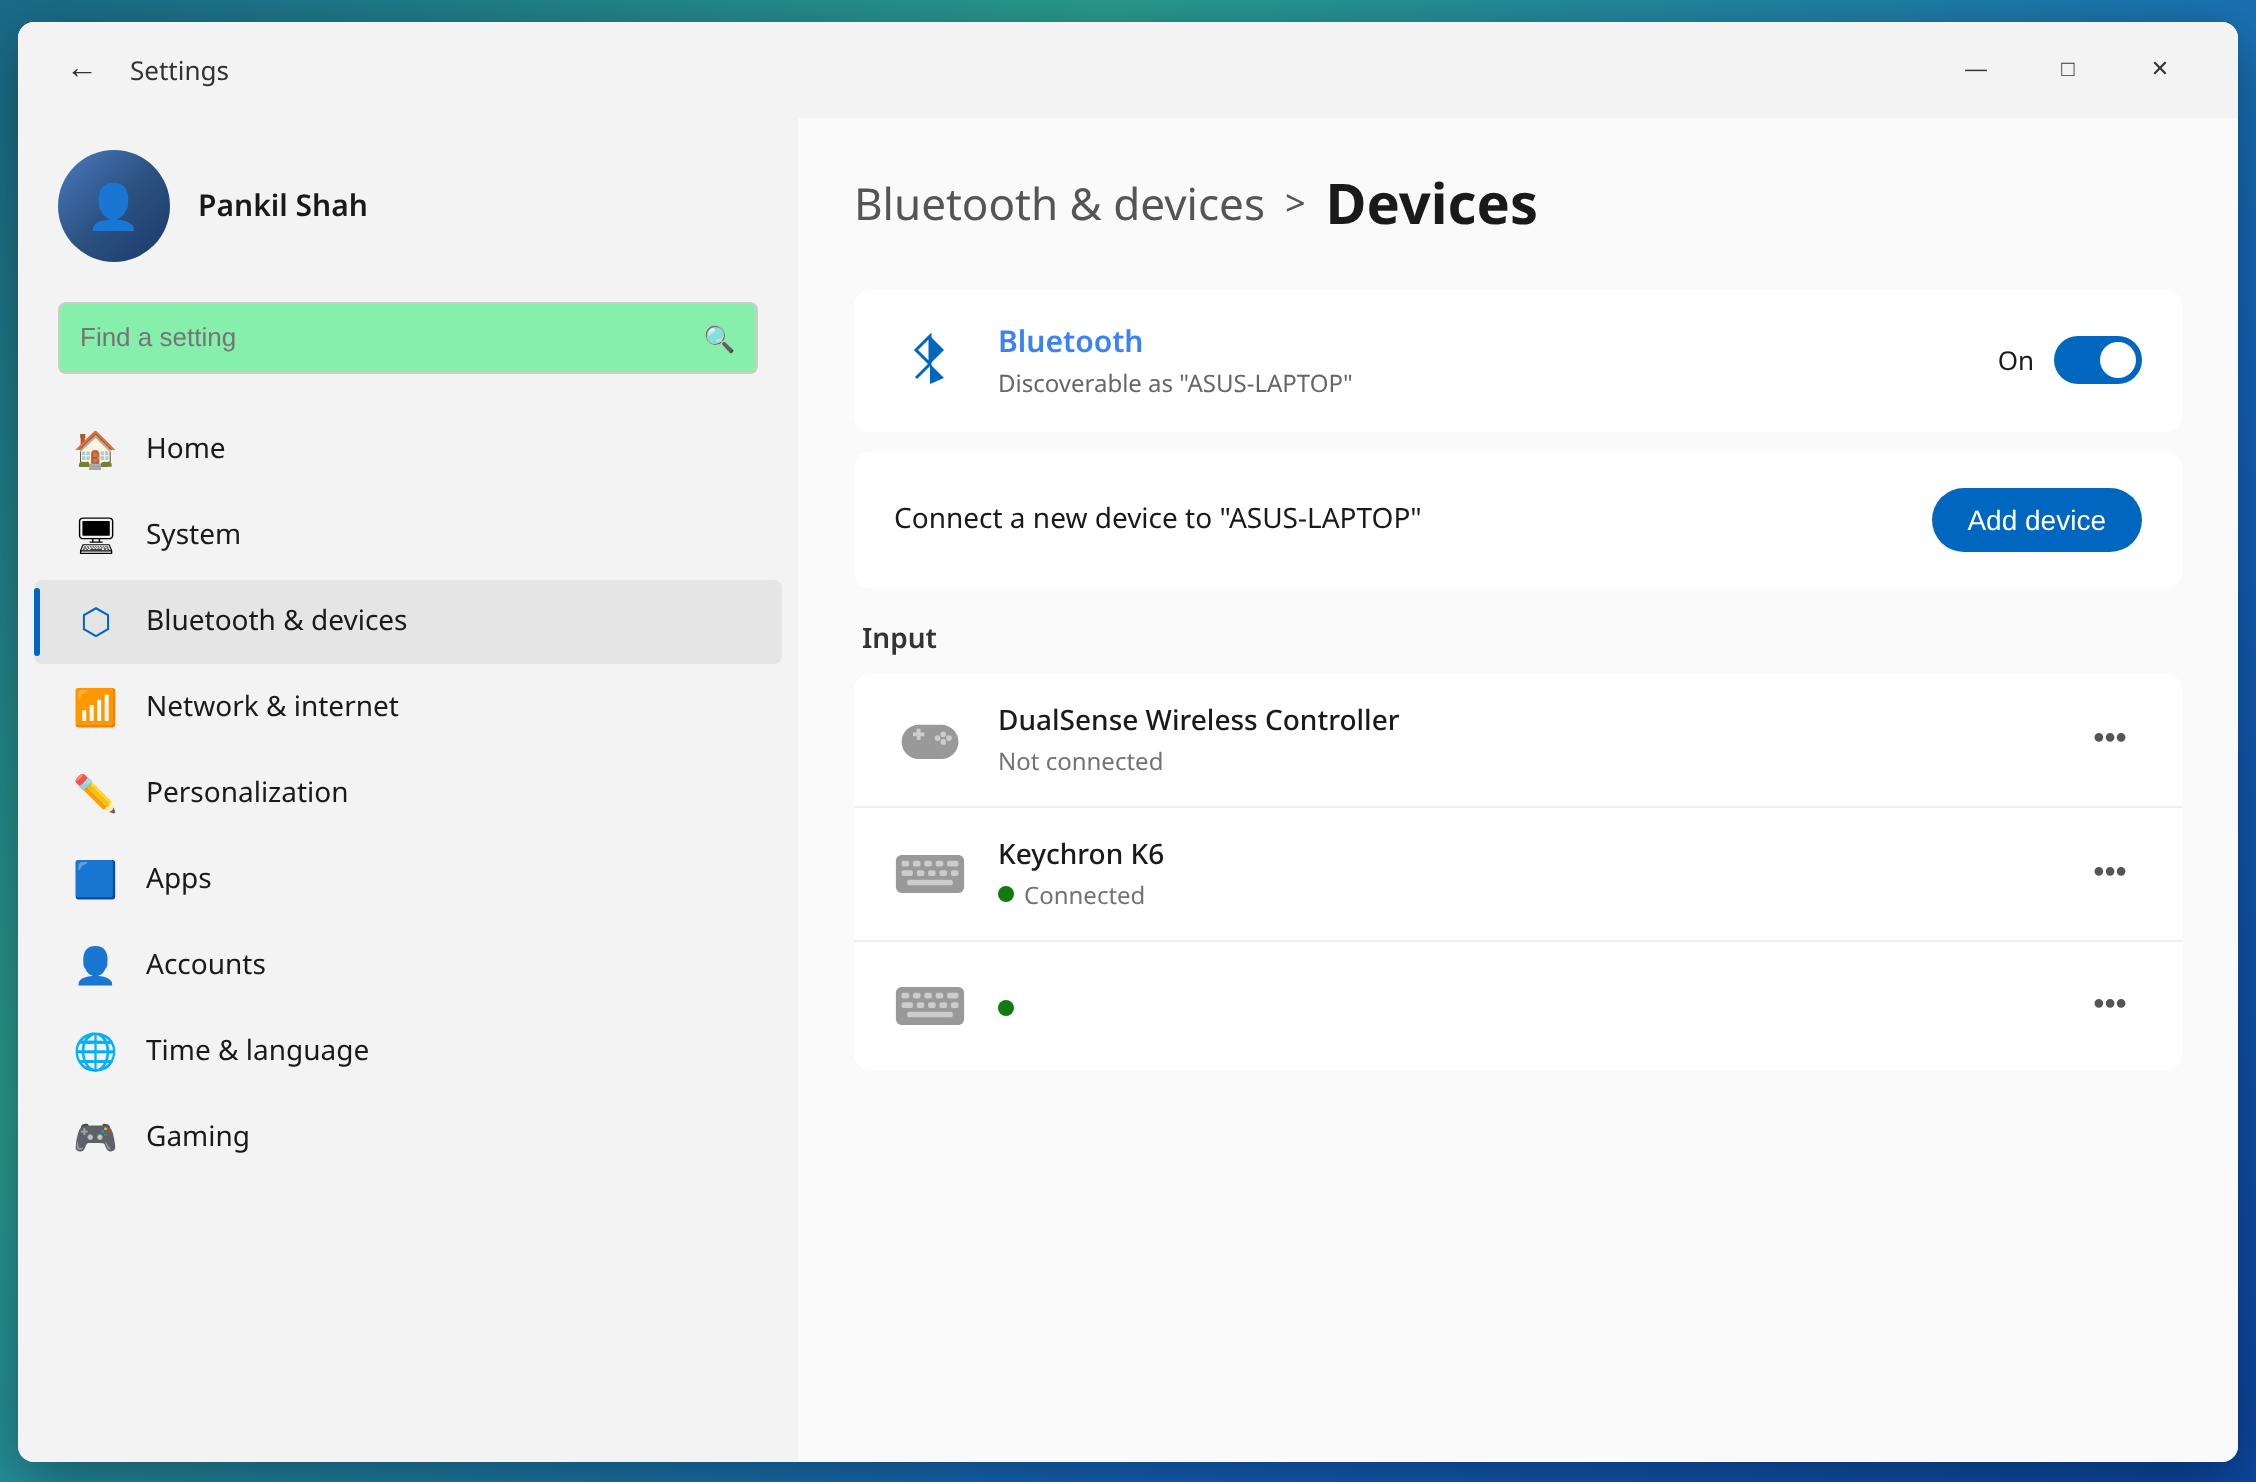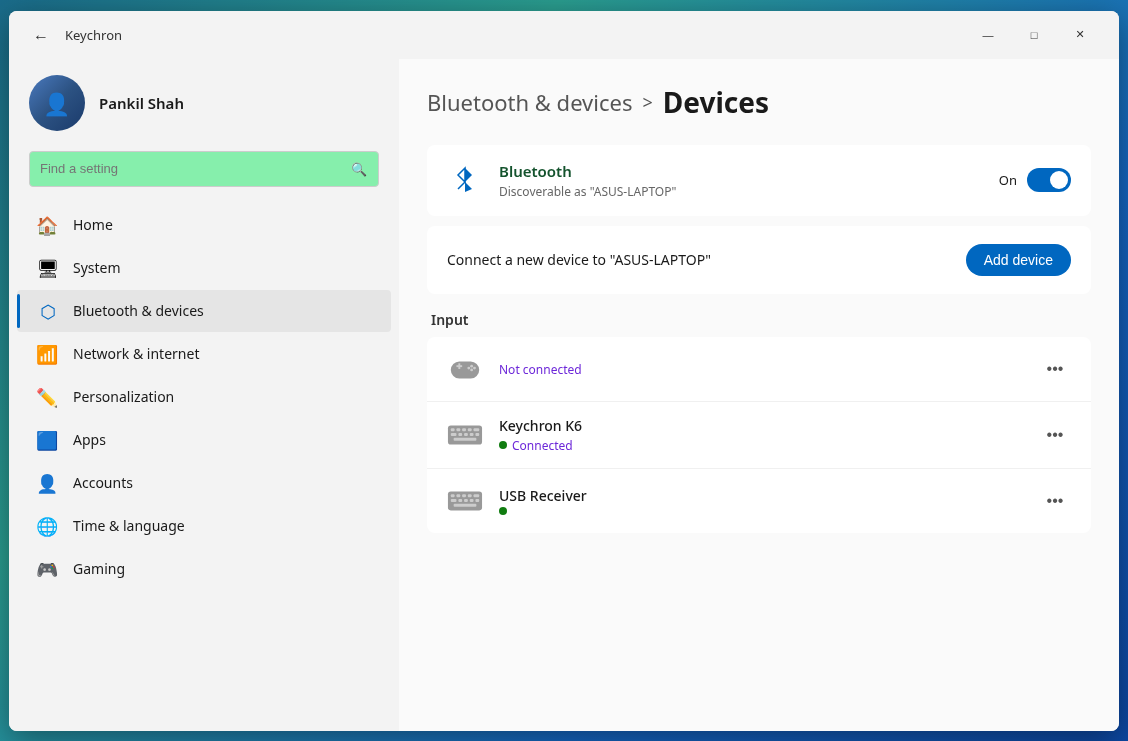--- a/index.html
+++ b/index.html
@@ -217,21 +217,21 @@
       align-items: center;
       justify-content: center;
       font-size: 22px;
       color: #0067c0;
       flex-shrink: 0;
     }
     .bluetooth-info { flex: 1; }
     .bluetooth-title {
       font-size: 15px;
       font-weight: 600;
-      color: #14532d;
+      color: #3b82f6;
     }
     .bluetooth-sub {
       font-size: 12px;
       color: #666;
       margin-top: 2px;
     }
     .bluetooth-toggle {
       display: flex;
       align-items: center;
       gap: 10px;
@@ -306,21 +306,21 @@
     }
     .device-icon svg { width: 36px; height: 28px; }
     .device-info { flex: 1; }
     .device-name {
       font-size: 14px;
       font-weight: 500;
       color: #1a1a1a;
     }
     .device-status {
       font-size: 12px;
-      color: #6d28d9;
+      color: #737373;
       display: flex;
       align-items: center;
       gap: 5px;
       margin-top: 2px;
     }
     .status-dot {
       width: 8px;
       height: 8px;
       border-radius: 50%;
     }
@@ -339,21 +339,21 @@
       color: #555;
     }
   </style>
 </head>
 <body>
 
 <div class="window">
 
   <div class="titlebar">
     <button class="titlebar-back">←</button>
-    <span class="titlebar-title">Keychron</span>
+    <span class="titlebar-title">Settings</span>
     <div class="titlebar-controls">
       <button class="titlebar-btn">—</button>
       <button class="titlebar-btn">□</button>
       <button class="titlebar-btn close">✕</button>
     </div>
   </div>
 
   <div class="content">
 
     <div class="sidebar">
@@ -458,20 +458,21 @@
               <rect x="4" y="6" width="30" height="18" rx="9" ry="9" fill="#999"></rect>
               <rect x="10" y="10" width="6" height="2" fill="#ccc"></rect>
               <rect x="12" y="8" width="2" height="6" fill="#ccc"></rect>
               <circle cx="26" cy="11" r="1.5" fill="#ccc"></circle>
               <circle cx="29" cy="13" r="1.5" fill="#ccc"></circle>
               <circle cx="23" cy="13" r="1.5" fill="#ccc"></circle>
               <circle cx="26" cy="15" r="1.5" fill="#ccc"></circle>
             </svg>
           </div>
           <div class="device-info">
+            <div class="device-name">DualSense Wireless Controller</div>
             <div class="device-status">
               <span>Not connected</span>
             </div>
           </div>
           <button class="more-btn">•••</button>
         </div>
 
         <div class="device-item">
           <div class="device-icon">
             <svg width="38" height="26" viewBox="0 0 38 26">
@@ -510,21 +511,20 @@
               <rect x="28" y="6" width="6" height="3" rx="1" fill="#ccc"></rect>
               <rect x="4" y="11" width="6" height="3" rx="1" fill="#ccc"></rect>
               <rect x="12" y="11" width="4" height="3" rx="1" fill="#ccc"></rect>
               <rect x="18" y="11" width="4" height="3" rx="1" fill="#ccc"></rect>
               <rect x="24" y="11" width="4" height="3" rx="1" fill="#ccc"></rect>
               <rect x="30" y="11" width="4" height="3" rx="1" fill="#ccc"></rect>
               <rect x="7" y="16" width="24" height="3" rx="1" fill="#ccc"></rect>
             </svg>
           </div>
           <div class="device-info">
-            <div class="device-name">USB Receiver</div>
             <div class="device-status">
               <span class="status-dot connected"></span>
             </div>
           </div>
           <button class="more-btn">•••</button>
         </div>
       </div>
     </div>
   </div>
 </div>

